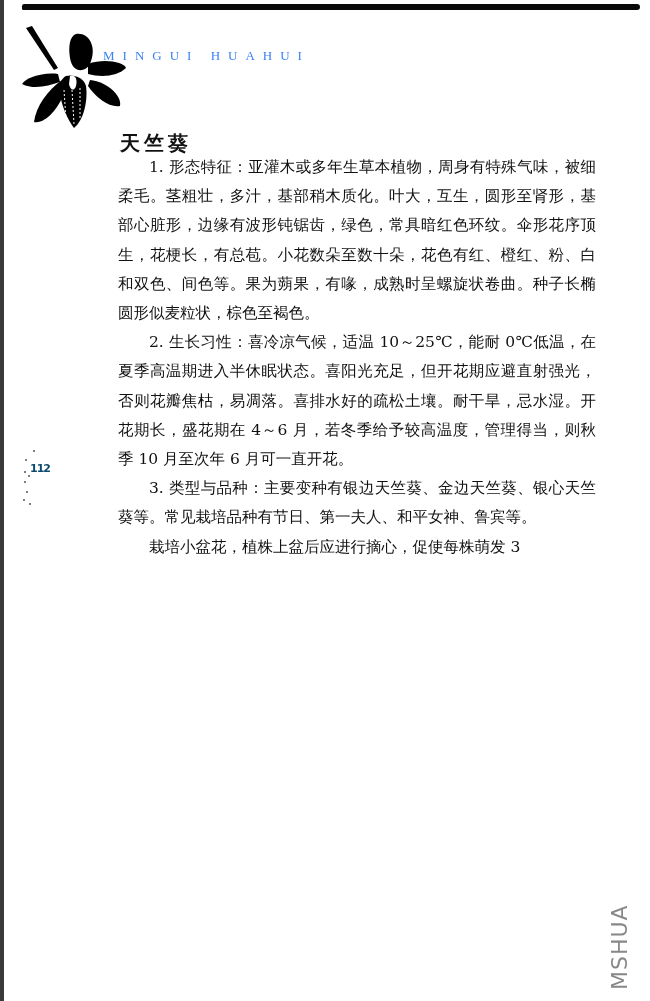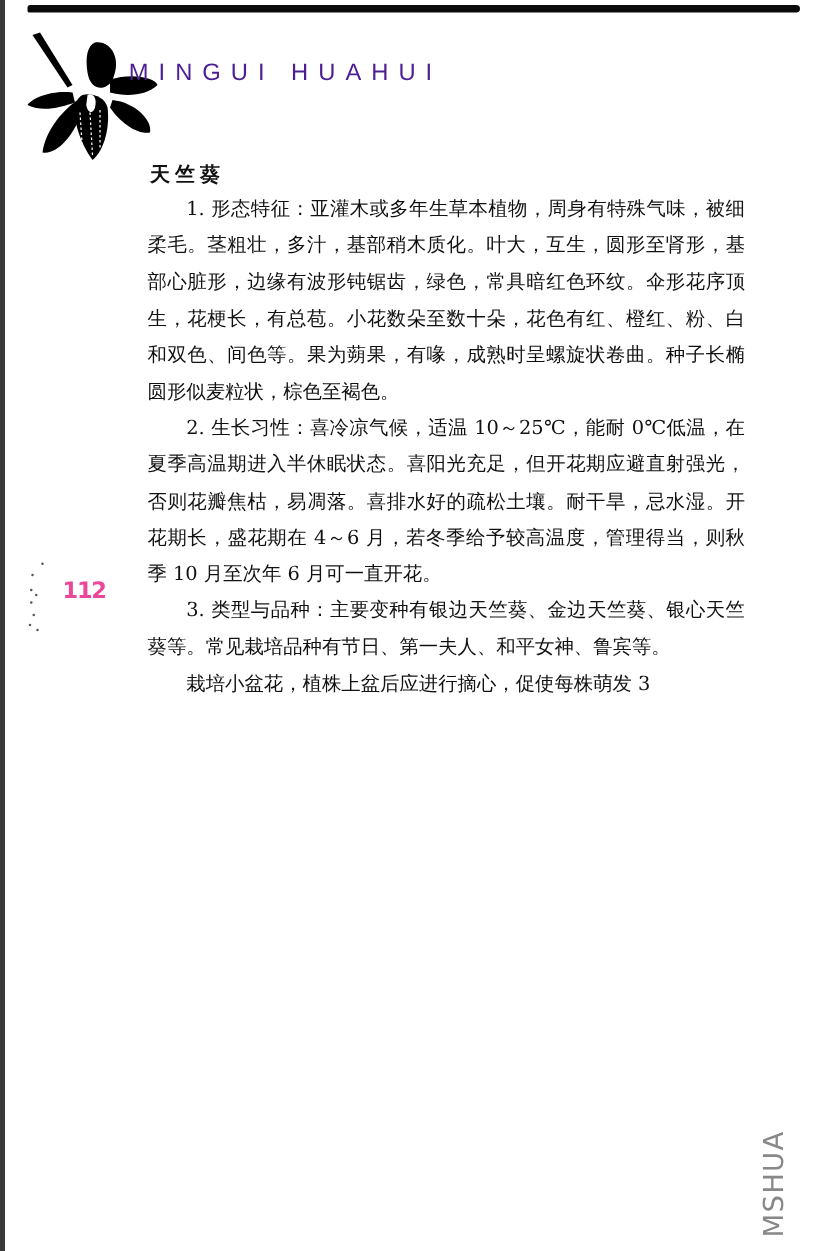--- a/index.html
+++ b/index.html
@@ -9,36 +9,36 @@
     font-family: "DejaVu Serif", "Liberation Serif", serif;
   }
   .left-border { position: absolute; left: 0; top: 0; width: 4px; height: 1001px; background: #3a3a3a; }
   .top-rule {
     position: absolute; left: 22px; top: 4px; width: 618px; height: 6px;
     background: #0a0a0a; border-radius: 3px 4px 4px 2px;
   }
   .flower { position: absolute; left: 18px; top: 24px; width: 110px; height: 110px; }
   .running-head {
     position: absolute; left: 103px; top: 48px;
-    font-family: Liberation Sans, sans-serif;
-    font-size: 19px; letter-spacing: 8px; color: #4c1d95;
+    font-family: Liberation Serif, serif;
+    font-size: 13px; letter-spacing: 8px; color: #3b82f6;
   }
   .title {
     position: absolute; left: 120px; top: 130px;
-    font-size: 16px; font-weight: bold; letter-spacing: 4px;
+    font-size: 20px; font-weight: bold; letter-spacing: 4px;
   }
   .body-text {
     position: absolute; left: 118px; top: 153px; width: 478px;
     font-size: 15.5px; line-height: 29.2px; text-align: justify;
   }
   .body-text p { margin: 0; text-indent: 2em; }
   .page-number {
     position: absolute; left: 30px; top: 462px;
     font-family: "DejaVu Sans", sans-serif; font-weight: bold;
-    font-size: 18px; color: #ec4899; letter-spacing: -1px; margin-left: 20px;
+    font-size: 11px; color: #0c4a6e; letter-spacing: -1px;
   }
   .dots { position: absolute; left: 22px; top: 448px; width: 16px; height: 60px; }
   .watermark {
     position: absolute; left: 607px; top: 890px; width: 40px; height: 100px;
     font-family: "DejaVu Sans", sans-serif; font-size: 22px; color: #888;
     writing-mode: vertical-rl; transform: rotate(180deg); letter-spacing: 1px;
   }
 </style>
 </head>
 <body>

